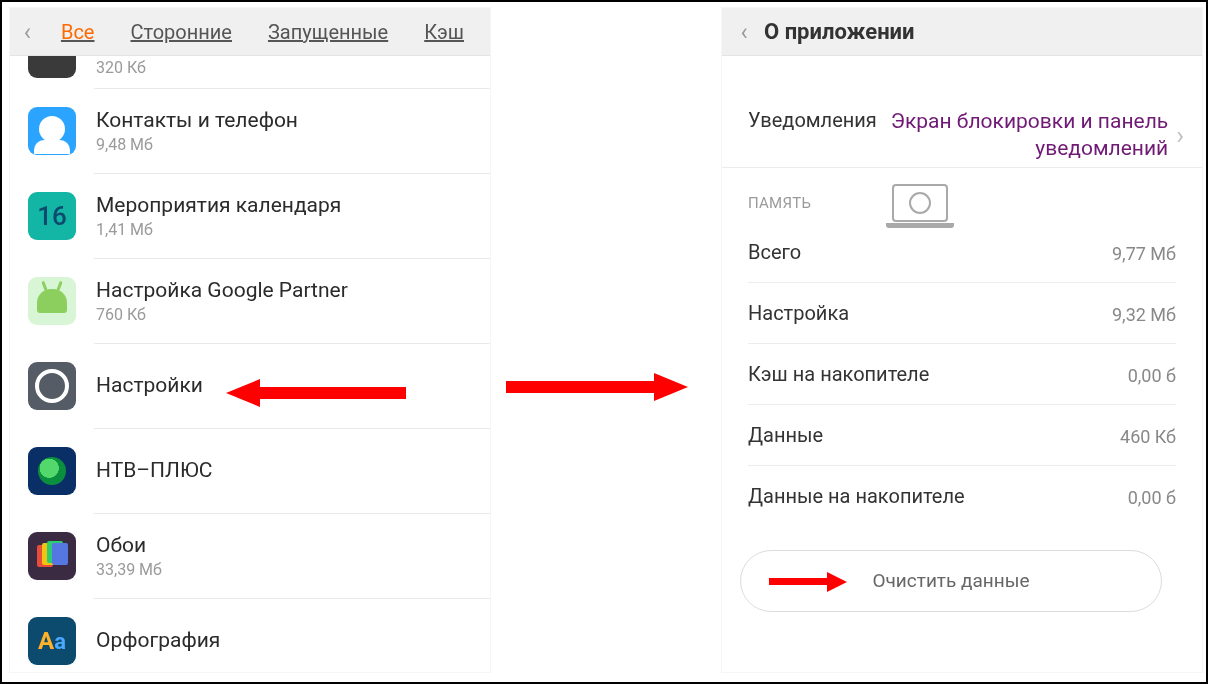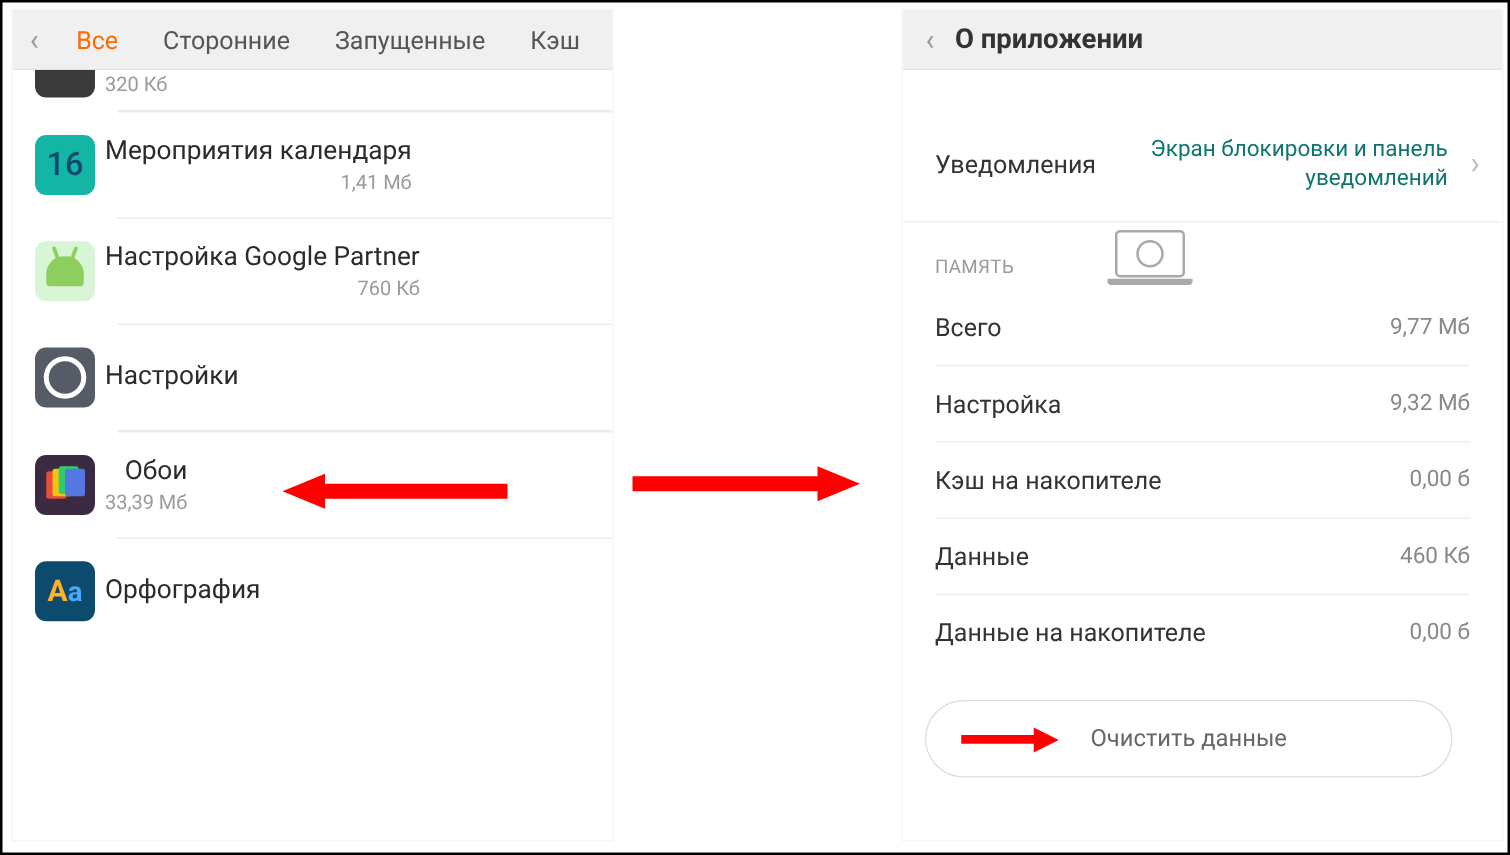--- a/index.html
+++ b/index.html
@@ -52,20 +52,21 @@
     line-height: 1;
     cursor: pointer;
     user-select: none;
   }
   .tabs {
     display: flex;
     align-items: center;
     gap: 0;
     flex: 1;
     padding-left: 6px;
+    text-decoration: underline;
   }
   .tab {
     padding: 0 18px;
     font-size: 20px;
     color: #555;
     cursor: pointer;
     white-space: nowrap;
   }
   .tab.active { color: #ff6a00; }
   .tab.cut { overflow: hidden; max-width: 46px; text-overflow: clip; }
@@ -84,23 +85,22 @@
   .row-sep {
     height: 1px;
     background: #e9e9e9;
     margin-left: 84px;
   }
   .app-row {
     display: flex;
     align-items: center;
     height: 84px;
     padding: 0 18px;
-    gap: 8px;
+    gap: 20px;
     cursor: pointer;
-    text-align: right;
   }
   .app-row.partial-top {
     height: 32px;
     align-items: flex-start;
     padding-top: 0;
   }
   .app-icon {
     width: 48px;
     height: 48px;
     border-radius: 9px;
@@ -156,21 +156,21 @@
   .glyph-wall .w2{ background:#f1c40f; left:5px; top:2px;}
   .glyph-wall .w3{ background:#2ecc71; left:10px; top:0;}
   .glyph-wall .w4{ background:#5477e2; left:15px; top:2px;}
   
   .glyph-aa .A { color:#ffb12a; font-weight:700; font-size:24px;}
   .glyph-aa .a { color:#4aa9ff; font-weight:700; font-size:22px;}
 
   
   .detail-row {
     display: flex;
-    align-items: center;
+    align-items: flex-end;
     justify-content: space-between;
     padding: 18px 26px;
     font-size: 20px;
     color: #333;
   }
   .detail-row .val { color: #888; font-size: 18px; }
   .detail-sep { height: 1px; background: #ececec; margin: 0 26px; }
   .section-mini {
     padding: 26px 26px 10px;
     font-size: 15px;
@@ -178,24 +178,24 @@
     letter-spacing: .3px;
     display: flex;
     align-items: center;
     justify-content: space-between;
   }
   .chev-right {
     color: #c0c0c0; font-size: 26px; padding-left: 8px;
     align-self: center;
   }
   .notif-row {
-    display: flex; align-items: center; padding: 18px 18px 22px 26px; border-bottom: 1px solid #ececec; gap: 10px;
+    display: flex; padding: 18px 18px 4px 26px; border-bottom: 1px solid #ececec; 
   }
   .notif-row .notif-title { font-size: 20px; color:#333; flex: 0 0 auto; }
-  .notif-row .notif-val { flex: 1; text-align: right; font-size: 18px; color:#0f766e; line-height: 1.3;}
+  .notif-row .notif-val { flex: 1; text-align: right; font-size: 21px; color:#701a75; line-height: 1.3;}
 
   
   .btn-row {
     padding: 24px 18px 0; display:flex; justify-content:flex-start;
   }
   .pill-btn {
     width: 420px; height: 60px;
     border: 1px solid #dcdcdc; border-radius: 40px;
     display: flex; align-items: center; justify-content: center;
     font-size: 19px; color: #666; position: relative; cursor: pointer;
@@ -262,20 +262,29 @@
     <div class="list">
 
       <div class="app-row partial-top">
         <div class="app-icon dark partial"></div>
         <div class="app-meta">
           <div class="app-sub">320 Кб</div>
         </div>
       </div>
       <div class="row-sep"></div>
 
+      <div class="app-row">
+        <div class="app-icon blue">
+            <span class="glyph-contact"></span>
+          </div>
+        <div class="app-meta">
+          <div class="app-title">Контакты и телефон</div>
+          <div class="app-sub">9,48 Мб</div>
+        </div>
+      </div>
       <div class="row-sep"></div>
 
       <div class="app-row">
         <div class="app-icon teal">
             <span class="glyph-16">16</span>
           </div>
         <div class="app-meta">
           <div class="app-title">Мероприятия календаря</div>
           <div class="app-sub">1,41 Мб</div>
         </div>
@@ -296,20 +305,28 @@
       <div class="app-row">
         <div class="app-icon gear">
             <span class="glyph-gear"></span>
           </div>
         <div class="app-meta">
           <div class="app-title">Настройки</div>
         </div>
       </div>
       <div class="row-sep"></div>
 
+      <div class="app-row">
+        <div class="app-icon navy">
+            <span class="glyph-ntv"></span>
+          </div>
+        <div class="app-meta">
+          <div class="app-title">НТВ–ПЛЮС</div>
+        </div>
+      </div>
       <div class="row-sep"></div>
 
       <div class="app-row">
         <div class="app-icon wall">
           <span class="glyph-wall">
               <span class="w1"></span>
               <span class="w2"></span>
               <span class="w3"></span>
               <span class="w4"></span>
             </span>

